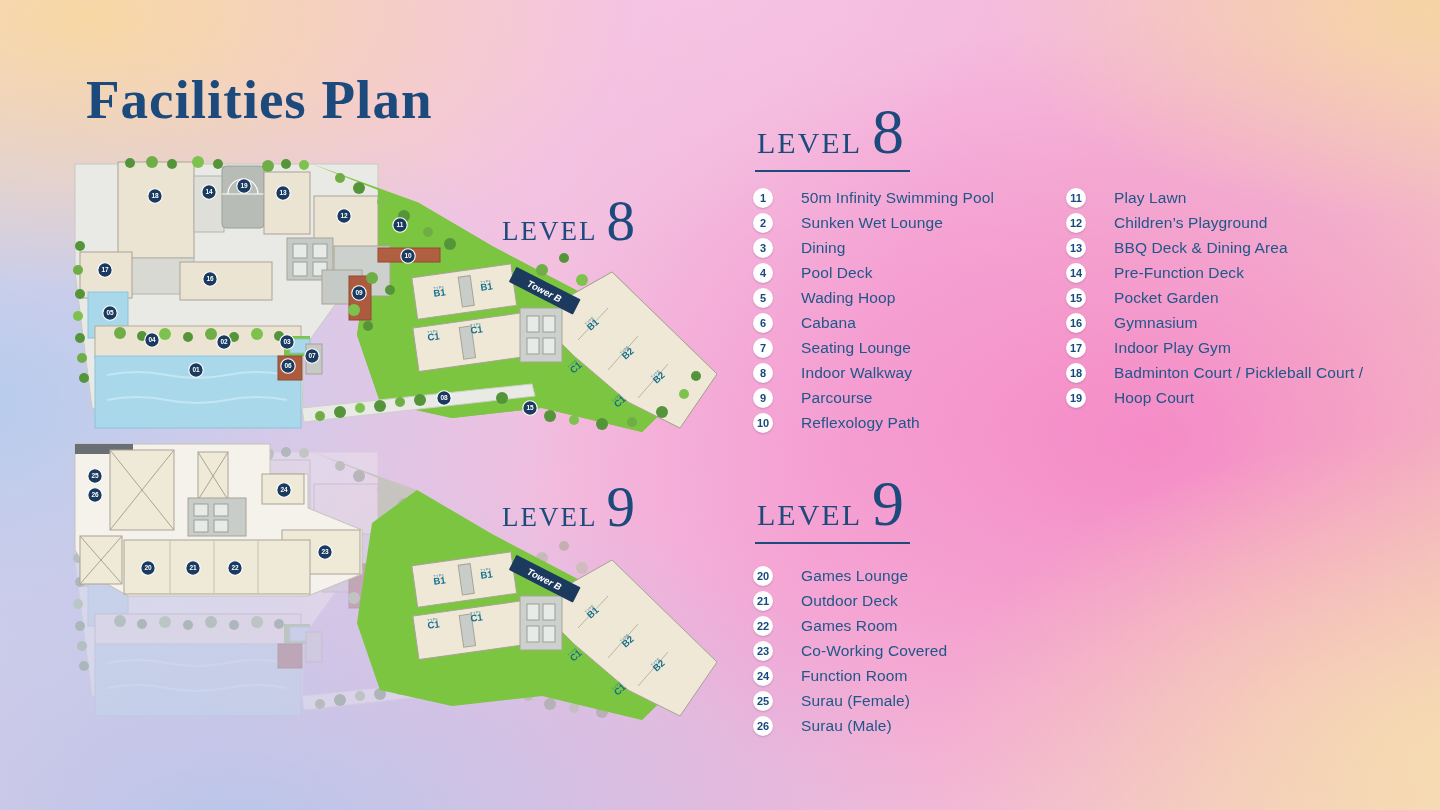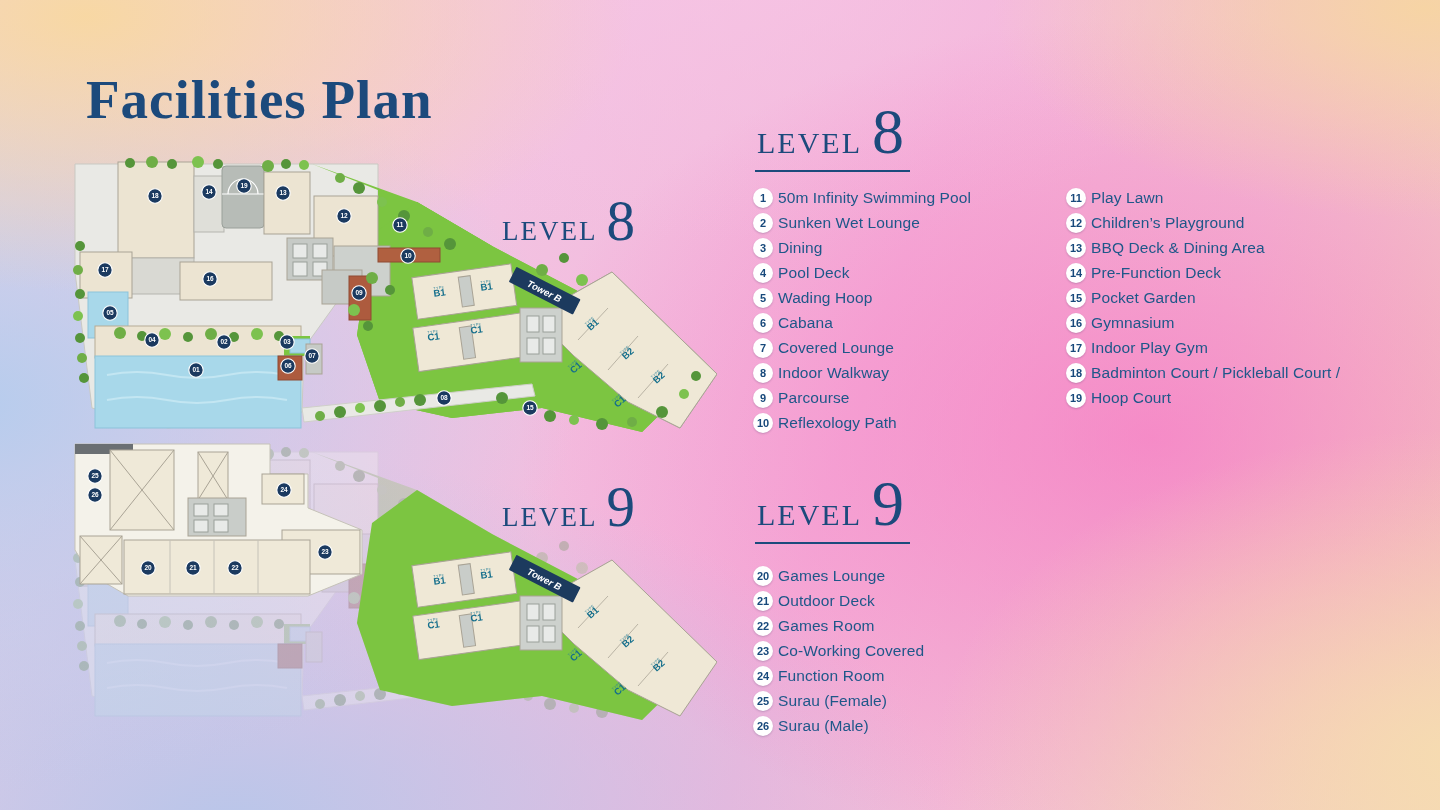--- a/index.html
+++ b/index.html
@@ -37,21 +37,21 @@
   
   .legend-col{position:absolute;}
   .legend-col.l8c1{left:753px;top:185px;}
   .legend-col.l8c2{left:1066px;top:185px;}
   .legend-col.l9c1{left:753px;top:563px;}
   .legend-row{height:25px;display:flex;align-items:center;}
   .legend-circle{width:20px;height:20px;border-radius:50%;background:#ffffff;
     color:#17497b;font-size:11px;font-weight:bold;display:flex;align-items:center;justify-content:center;
     box-shadow:0 1px 2px rgba(40,40,80,.22);flex:0 0 20px;}
   .legend-circle-spacer{width:20px;flex:0 0 20px;}
-  .legend-label{margin-left:5px;font-size:15.5px;color:#1e5789;letter-spacing:.1px;white-space:nowrap;}
+  .legend-label{margin-left:28px;font-size:15.5px;color:#1e5789;letter-spacing:.1px;white-space:nowrap;}
   
   .plan{position:absolute;width:645px;height:290px;}
   .plan.p8{left:72px;top:150px;}
   .plan.p9{left:72px;top:438px;}
   .ghost{opacity:.32;filter:saturate(.6) brightness(1.05);}
   .marker-dot{fill:#1b3a60;stroke:#ffffff;stroke-width:1.1;}
   .marker-num{fill:#ffffff;font:bold 6.5px "Liberation Sans",sans-serif;text-anchor:middle;}
   .unit-cap{fill:#2c8099;font:3.6px "Liberation Sans",sans-serif;text-anchor:middle;letter-spacing:.4px;}
   .unit-code{fill:#156f8c;font:bold 9.5px "Liberation Sans",sans-serif;text-anchor:middle;}
   .banner-t{fill:#ffffff;font:italic bold 9.5px "Liberation Sans",sans-serif;text-anchor:middle;}
@@ -421,21 +421,21 @@
       <div class="legend-row">
         <span class="legend-circle">5</span>
         <span class="legend-label">Wading Hoop</span>
       </div>
       <div class="legend-row">
         <span class="legend-circle">6</span>
         <span class="legend-label">Cabana</span>
       </div>
       <div class="legend-row">
         <span class="legend-circle">7</span>
-        <span class="legend-label">Covered Lounge</span>
+        <span class="legend-label">Seating Lounge</span>
       </div>
       <div class="legend-row">
         <span class="legend-circle">8</span>
         <span class="legend-label">Indoor Walkway</span>
       </div>
       <div class="legend-row">
         <span class="legend-circle">9</span>
         <span class="legend-label">Parcourse</span>
       </div>
       <div class="legend-row">

